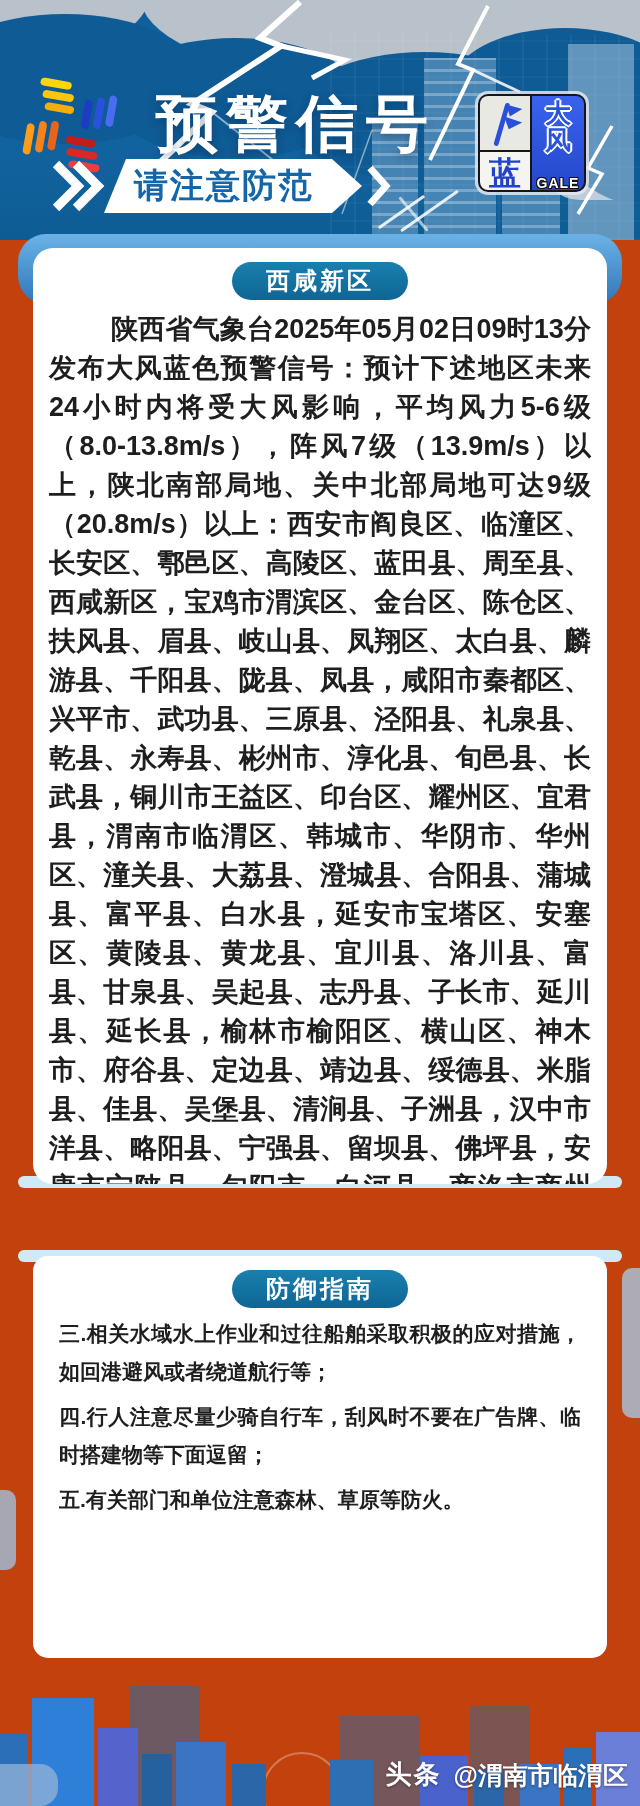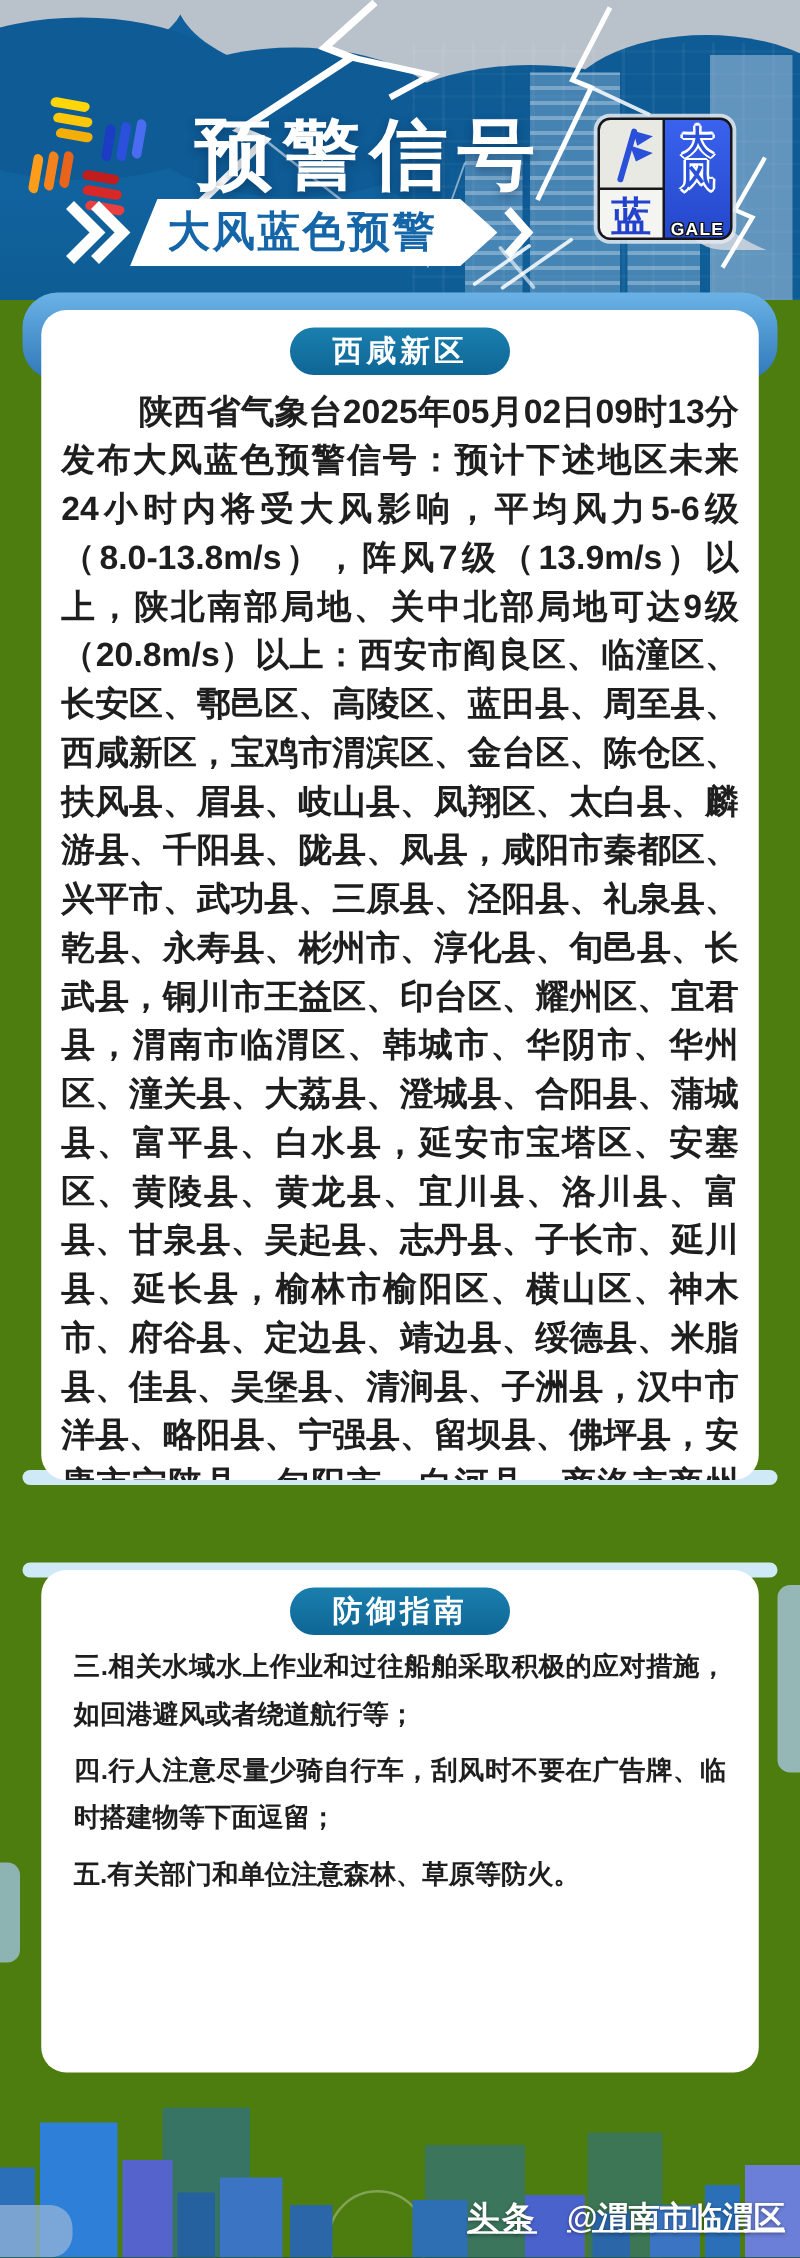--- a/index.html
+++ b/index.html
@@ -1,18 +1,18 @@
 <!DOCTYPE html>
 <html><head>
 <meta charset="utf-8">
 <style>
   html,body{margin:0;padding:0;background:#06436f;}
   .page{
     position:relative;width:640px;height:1806px;overflow:hidden;
-    background:#4d7c0f;
+    background:#c2410c;
     font-family:"Liberation Sans","DejaVu Sans",sans-serif;
   }
   
   .hero{position:absolute;left:0;top:0;width:640px;height:240px;overflow:hidden;
         background:linear-gradient(180deg,#0f5f9d 0%,#11639f 60%,#0e5c94 100%);}
   .cloud{position:absolute;border-radius:50%;}
   .cloud.gray{background:#b9c1ca;}
   .cloud.dark{background:#0e5b95;}
   .hero-grid{position:absolute;right:0;top:34px;width:310px;height:206px;opacity:.9;
     background:
@@ -61,22 +61,22 @@
   .guide-item{margin:7px 0;padding:0 26px;font-size:21px;line-height:38px;color:#1e1e1e;
     text-align:justify;font-weight:600;}
   
   .skyline{position:absolute;left:0;bottom:0;width:640px;height:160px;}
   .tower{position:absolute;bottom:0;}
   .tower.win{background-image:repeating-linear-gradient(0deg, rgba(255,255,255,.28) 0 3px, transparent 3px 11px),
              repeating-linear-gradient(90deg, rgba(255,255,255,.12) 0 3px, transparent 3px 10px);}
   .wheel{position:absolute;width:76px;height:76px;border:2px solid rgba(255,255,255,.3);
     border-radius:50%;background:transparent;}
   .puff{position:absolute;border-radius:18px;background:#8fb0d8;opacity:.8;}
-  .watermark{position:absolute;right:12px;bottom:14px;display:flex;align-items:flex-start;gap:24px;
-    color:#ffffff;text-shadow:0 1px 3px rgba(0,0,0,.4);text-decoration:underline;}
+  .watermark{position:absolute;right:12px;bottom:14px;display:flex;align-items:flex-end;gap:12px;
+    color:#ffffff;text-shadow:0 1px 3px rgba(0,0,0,.4);}
   .wm-brand{font-size:26px;font-weight:900;letter-spacing:2px;}
   .wm-handle{font-size:25px;font-weight:700;}
 </style>
 </head>
 <body>
 
 <div class="page">
 
   <div class="hero">
 
@@ -153,41 +153,41 @@
       </div>
       <div class="badge-blue-cell">蓝</div>
     </div>
 
     <div class="ribbon">
       <svg width="58" height="56" viewBox="0 0 58 56">
         <polyline points="6,6 28,28 6,50" fill="none" stroke="#ffffff" stroke-width="9"></polyline>
         <polyline points="26,6 48,28 26,50" fill="none" stroke="#ffffff" stroke-width="9"></polyline>
       </svg>
       <div class="ribbon-arrow">
-        <span class="ribbon-text">大风蓝色预警</span>
+        <span class="ribbon-text">请注意防范</span>
       </div>
       <svg width="26" height="44" viewBox="0 0 26 44" style="margin-left:4px;">
         <polyline points="4,4 20,22 4,40" fill="none" stroke="#ffffff" stroke-width="7"></polyline>
       </svg>
     </div>
 
     <div class="speed-line" style="left:400px;top:184px;height:56px;transform:rotate(55deg);"></div>
     <div class="speed-line" style="left:428px;top:176px;height:70px;transform:rotate(55deg);"></div>
     <div class="speed-line" style="left:412px;top:192px;height:44px;transform:rotate(-40deg);opacity:.7;"></div>
   </div>
 
   <div class="card-topband" style="top:234px;height:70px;"></div>
   <div class="card-lip" style="top:1176px;"></div>
   <div class="card" style="top:248px;height:936px;">
     <div class="pill">西咸新区</div>
     <p class="body-text indent" style="margin:0;">陕西省气象台2025年05月02日09时13分发布大风蓝色预警信号：预计下述地区未来24小时内将受大风影响，平均风力5-6级（8.0-13.8m/s），阵风7级（13.9m/s）以上，陕北南部局地、关中北部局地可达9级（20.8m/s）以上：西安市阎良区、临潼区、长安区、鄠邑区、高陵区、蓝田县、周至县、西咸新区，宝鸡市渭滨区、金台区、陈仓区、扶风县、眉县、岐山县、凤翔区、太白县、麟游县、千阳县、陇县、凤县，咸阳市秦都区、兴平市、武功县、三原县、泾阳县、礼泉县、乾县、永寿县、彬州市、淳化县、旬邑县、长武县，铜川市王益区、印台区、耀州区、宜君县，渭南市临渭区、韩城市、华阴市、华州区、潼关县、大荔县、澄城县、合阳县、蒲城县、富平县、白水县，延安市宝塔区、安塞区、黄陵县、黄龙县、宜川县、洛川县、富县、甘泉县、吴起县、志丹县、子长市、延川县、延长县，榆林市榆阳区、横山区、神木市、府谷县、定边县、靖边县、绥德县、米脂县、佳县、吴堡县、清涧县、子洲县，汉中市洋县、略阳县、宁强县、留坝县、佛坪县，安康市宁陕县、旬阳市、白河县，商洛市商州区、洛南县、丹凤县、商南县、山阳县、镇安县、柞水县，杨凌示范区杨陵区。另外陕北部分地方、关中部分地方伴有扬沙或浮尘天气。请注意防范。</p>
   </div>
 
   <div class="card-lip" style="top:1250px;"></div>
-  <div class="card" style="top:1256px;height:402px;">
+  <div class="card" style="top:1256px;height:402px;border-radius:15px;">
     <div class="pill" style="margin-bottom:4px;">防御指南</div>
     <p class="guide-item">三.相关水域水上作业和过往船舶采取积极的应对措施，如回港避风或者绕道航行等；</p>
     <p class="guide-item">四.行人注意尽量少骑自行车，刮风时不要在广告牌、临时搭建物等下面逗留；</p>
     <p class="guide-item">五.有关部门和单位注意森林、草原等防火。</p>
   </div>
 
   <div class="puff" style="left:622px;top:1268px;width:18px;height:150px;border-radius:10px 0 0 10px;background:#a8c6de;"></div>
   <div class="puff" style="left:0;top:1490px;width:16px;height:80px;border-radius:0 10px 10px 0;background:#9fc0dc;"></div>
 
   <div class="skyline">

